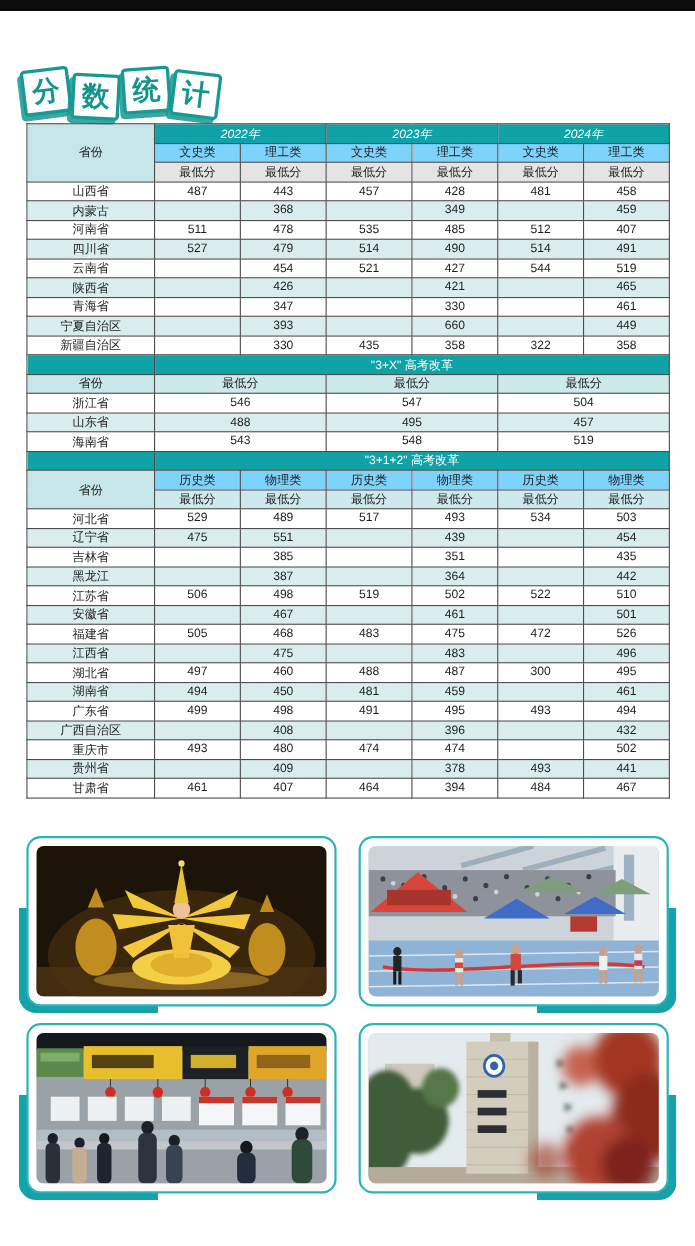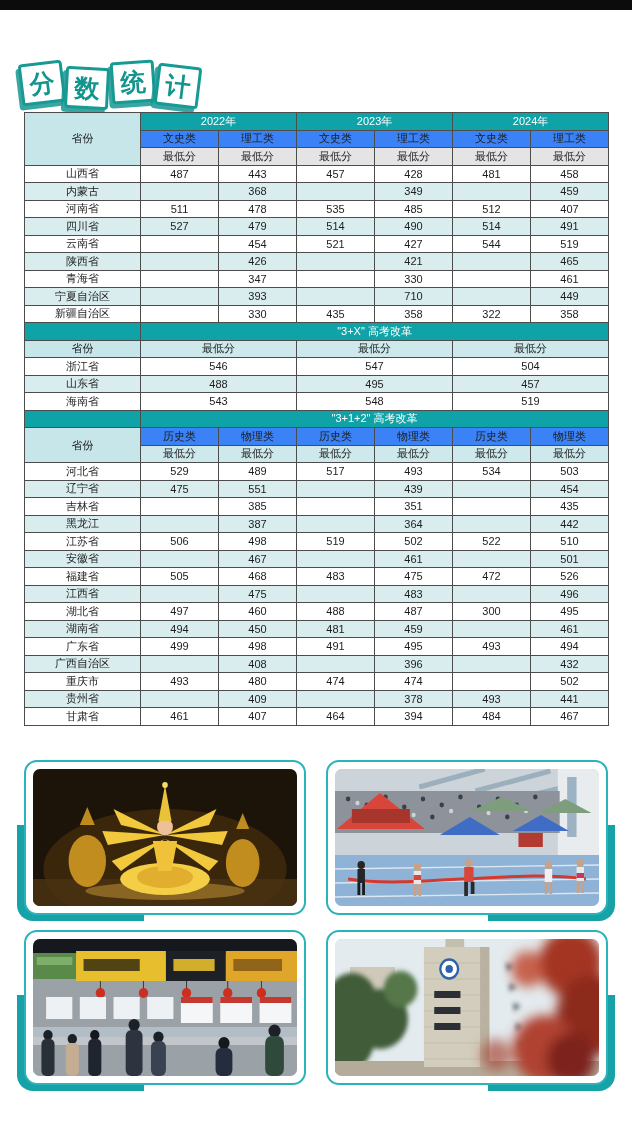--- a/index.html
+++ b/index.html
@@ -16,25 +16,25 @@
   .tile.t0{transform:rotate(-7deg);margin-top:4px;}
   .tile.t1{transform:rotate(3deg);margin-top:9px;margin-left:2px;}
   .tile.t2{transform:rotate(-4deg);margin-top:3px;margin-left:3px;}
   .tile.t3{transform:rotate(7deg);margin-top:7px;margin-left:2px;}
 
   
   table.score{position:absolute;top:112px;left:24px;width:584px;border-collapse:collapse;
               table-layout:fixed;font-size:11px;color:#1d1d1d;}
   table.score td{border:1px solid #4c4c4c;height:16.5px;text-align:center;padding:0 1px;
                  overflow:hidden;white-space:nowrap;}
-  td.year-head{background:#0fa3a8;color:#ffffff;}
+  td.year-head{background:#0fa3a8;color:#ffffff;font-style:italic;}
   td.band-left{background:#0fa3a8;}
   td.band-title{background:#0fa3a8;color:#ffffff;}
   td.prov-head{background:#c6e6e9;margin-top:26px;}
-  td.cat-head{background:#3b82f6;}
+  td.cat-head{background:#7dd3fc;}
   td.min-gray{background:#e4e4e4;}
   td.min-cyan{background:#cde9ec;}
   tbody.stripe tr:nth-child(even) td{background:#d9edef;}
   tbody.stripe tr:nth-child(odd) td{background:#ffffff;}
 
   
   .gallery{position:absolute;top:760px;left:24px;width:584px;
            display:grid;grid-template-columns:282px 282px;column-gap:20px;row-gap:15px;}
   .card{position:relative;width:282px;height:155px;}
   .accent{position:absolute;z-index:0;}
@@ -158,21 +158,21 @@
       <td></td>
       <td>330</td>
       <td></td>
       <td>461</td>
     </tr>
       <tr>
       <td>宁夏自治区</td>
       <td></td>
       <td>393</td>
       <td></td>
-      <td>710</td>
+      <td>660</td>
       <td></td>
       <td>449</td>
     </tr>
       <tr>
       <td>新疆自治区</td>
       <td></td>
       <td>330</td>
       <td>435</td>
       <td>358</td>
       <td>322</td>

